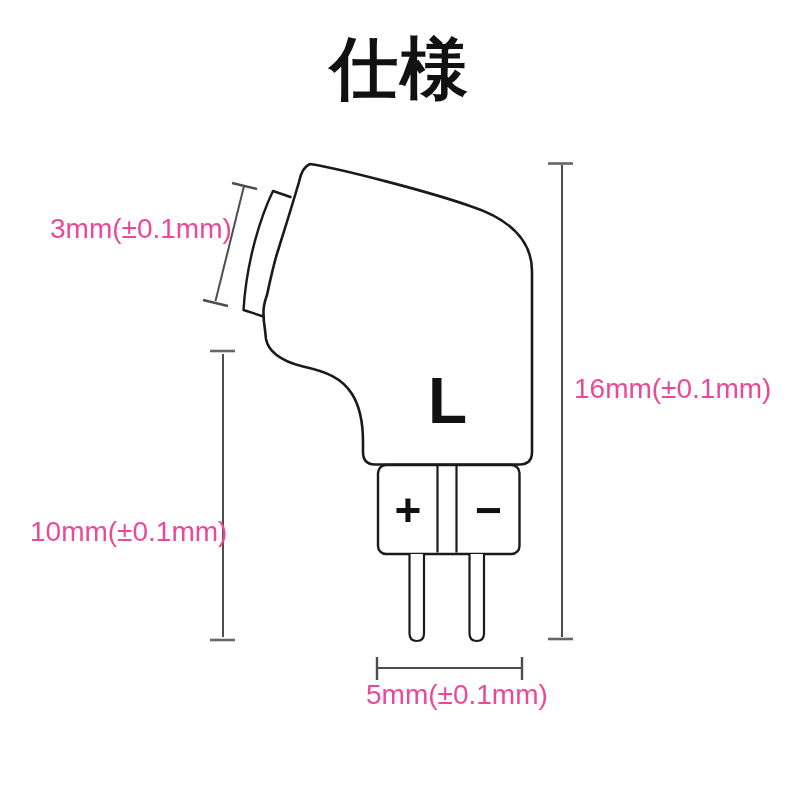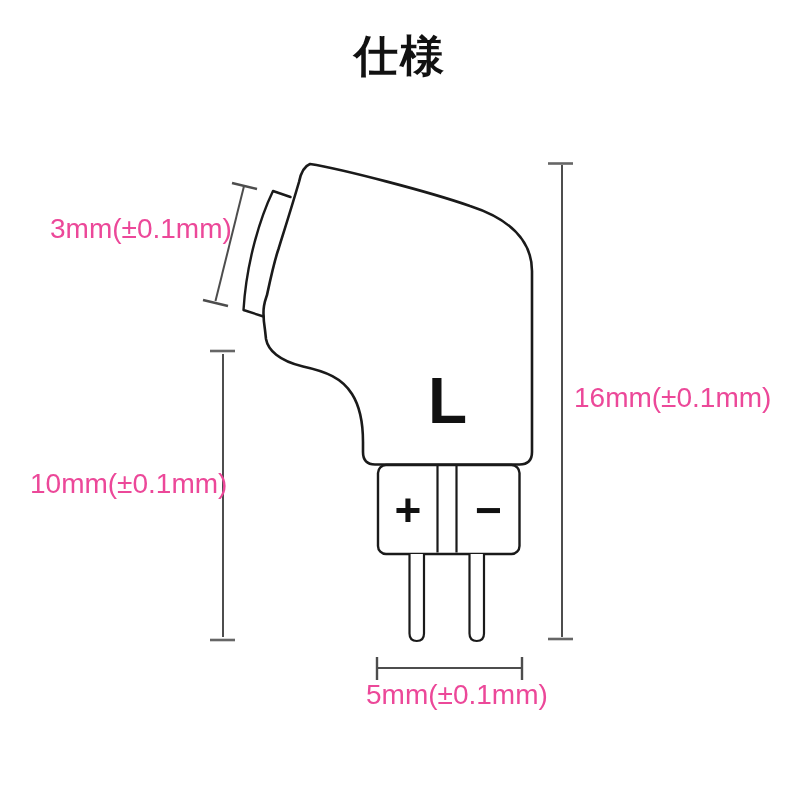--- a/index.html
+++ b/index.html
@@ -20,36 +20,36 @@
     position: absolute;
     left: 0;
     top: 0;
   }
   .page-title {
     position: absolute;
     left: 0;
     top: 34px;
     width: 100%;
     text-align: center;
-    font-size: 44px;
+    font-size: 68px;
     font-weight: bold;
     line-height: 1;
     letter-spacing: 2px;
     color: #111111;
   }
   .dim-label {
     position: absolute;
     font-size: 28px;
     line-height: 1.15;
     color: #ec4899;
     white-space: nowrap;
   }
   .dim-nozzle   { left: 50px;  top: 213px; width: 175px; text-align: right; }
-  .dim-lower    { left: 30px;  top: 468px; width: 186px; text-align: right; }
-  .dim-overall  { left: 574px; top: 382px; text-align: left; }
+  .dim-lower    { left: 30px;  top: 516px; width: 186px; text-align: right; }
+  .dim-overall  { left: 574px; top: 373px; text-align: left; }
   .dim-pinbase  { left: 366px; top: 679px; width: 168px; text-align: left; }
   .channel-marker {
     position: absolute;
     left: 428px;
     top: 369px;
     font-size: 64px;
     font-weight: bold;
     line-height: 1;
     color: #111111;
   }

